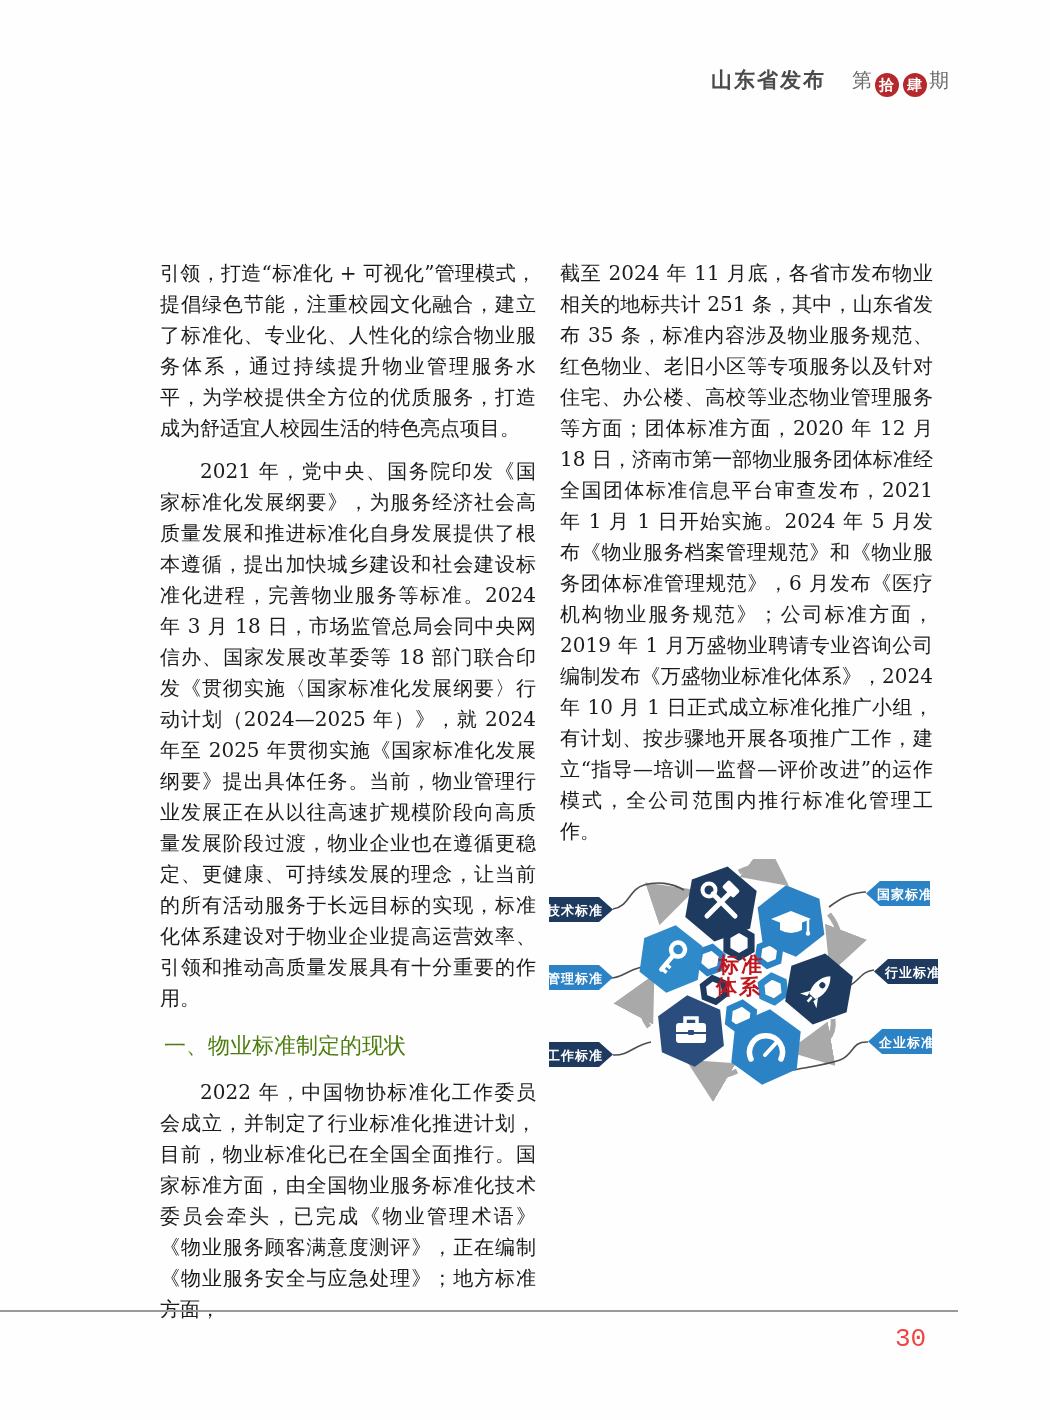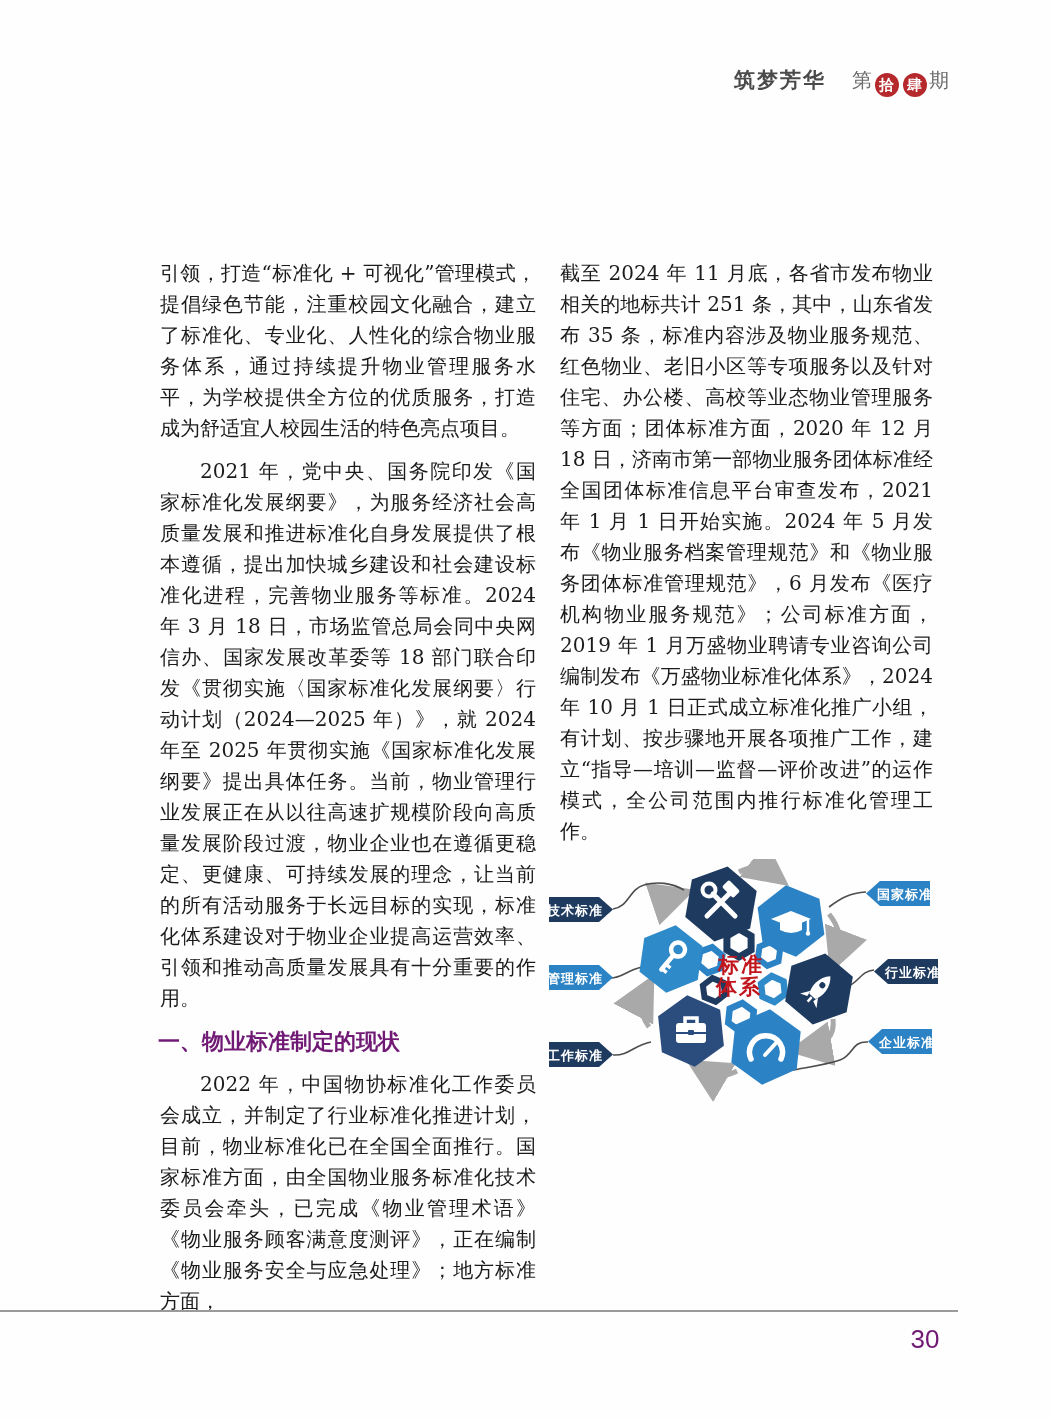--- a/index.html
+++ b/index.html
@@ -13,42 +13,42 @@
   .seal{display:inline-block;width:24px;height:24px;border-radius:50%;background:#b5282c;
         color:#fff;font-size:15px;font-weight:bold;line-height:24px;text-align:center;
         vertical-align:-3px;margin:0 2px;}
   
   .col{position:absolute;top:246px;font-size:20px;line-height:31px;text-align:justify;
        text-justify:inter-character;color:#1b1b1b;}
   .col-left{left:148px;width:400px;}
   .col-right{left:548px;width:397px;}
   .col p{margin:12px;text-indent:2em;}
   .col p.cont{text-indent:0;}
-  .section-heading{font-family:"DejaVu Sans","Liberation Sans",sans-serif;font-weight:bold;
-       font-size:22px;line-height:31px;margin:10px;color:#701a75;text-indent:0;}
+  .section-heading{font-family:"DejaVu Sans","Liberation Sans",sans-serif;font-weight:normal;
+       font-size:22px;line-height:31px;margin:16px;color:#4d7c0f;text-indent:0;}
   
   .diagram{margin:2px 0 0 -7px;width:430px;height:250px;}
   .diagram svg{display:block;}
   .tag-text{font-family:"DejaVu Sans","Liberation Sans",sans-serif;font-weight:bold;
        font-size:13px;fill:#ffffff;letter-spacing:1px;}
   .center-text{font-family:"DejaVu Sans","Liberation Sans",sans-serif;font-weight:bold;
        font-size:21px;fill:#c0151c;letter-spacing:2px;}
   
   .footer-rule{position:absolute;top:1310px;left:0;width:958px;height:0;
        border-top:2px solid #9a9a9a;}
-  .page-number{position:absolute;top:1324px;left:895px;width:60px;text-align:center;
-       font-family:Liberation Sans, sans-serif;font-size:26px;color:#701a75;}
+  .page-number{position:absolute;top:1324px;left:895px;width:60px;
+       font-family:Liberation Mono, monospace;font-size:26px;color:#ef4444;}
 </style>
 </head>
 <body>
 
 <div class="page">
 
   <div class="header">
-    <span class="mag-title">筑梦芳华</span><span class="issue"><span>第</span><span class="seal">拾</span><span class="seal">肆</span><span>期</span></span>
+    <span class="mag-title">山东省发布</span><span class="issue"><span>第</span><span class="seal">拾</span><span class="seal">肆</span><span>期</span></span>
   </div>
 
   <div class="col col-left">
     <p class="cont">引领，打造“标准化 + 可视化”管理模式，提倡绿色节能，注重校园文化融合，建立了标准化、专业化、人性化的综合物业服务体系，通过持续提升物业管理服务水平，为学校提供全方位的优质服务，打造成为舒适宜人校园生活的特色亮点项目。</p>
     <p>2021 年，党中央、国务院印发《国家标准化发展纲要》，为服务经济社会高质量发展和推进标准化自身发展提供了根本遵循，提出加快城乡建设和社会建设标准化进程，完善物业服务等标准。2024 年 3 月 18 日，市场监管总局会同中央网信办、国家发展改革委等 18 部门联合印发《贯彻实施〈国家标准化发展纲要〉行动计划（2024—2025 年）》，就 2024 年至 2025 年贯彻实施《国家标准化发展纲要》提出具体任务。当前，物业管理行业发展正在从以往高速扩规模阶段向高质量发展阶段过渡，物业企业也在遵循更稳定、更健康、可持续发展的理念，让当前的所有活动服务于长远目标的实现，标准化体系建设对于物业企业提高运营效率、引领和推动高质量发展具有十分重要的作用。</p>
     <h2 class="section-heading">一、物业标准制定的现状</h2>
     <p>2022 年，中国物协标准化工作委员会成立，并制定了行业标准化推进计划，目前，物业标准化已在全国全面推行。国家标准方面，由全国物业服务标准化技术委员会牵头，已完成《物业管理术语》《物业服务顾客满意度测评》，正在编制《物业服务安全与应急处理》；地方标准方面，</p>
   </div>
 
   <div class="col col-right">

